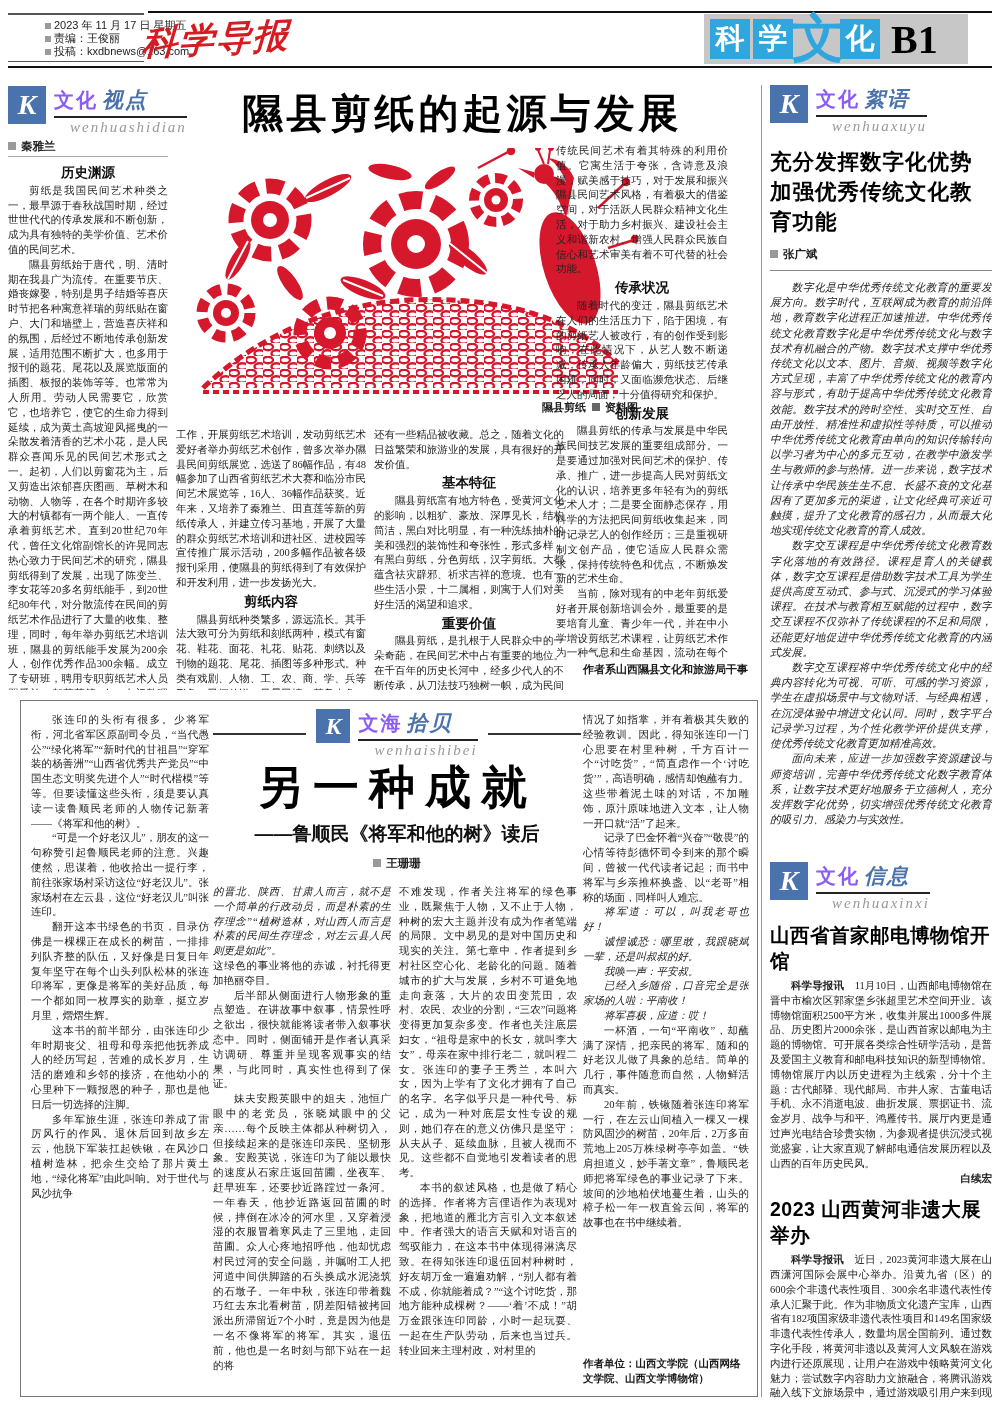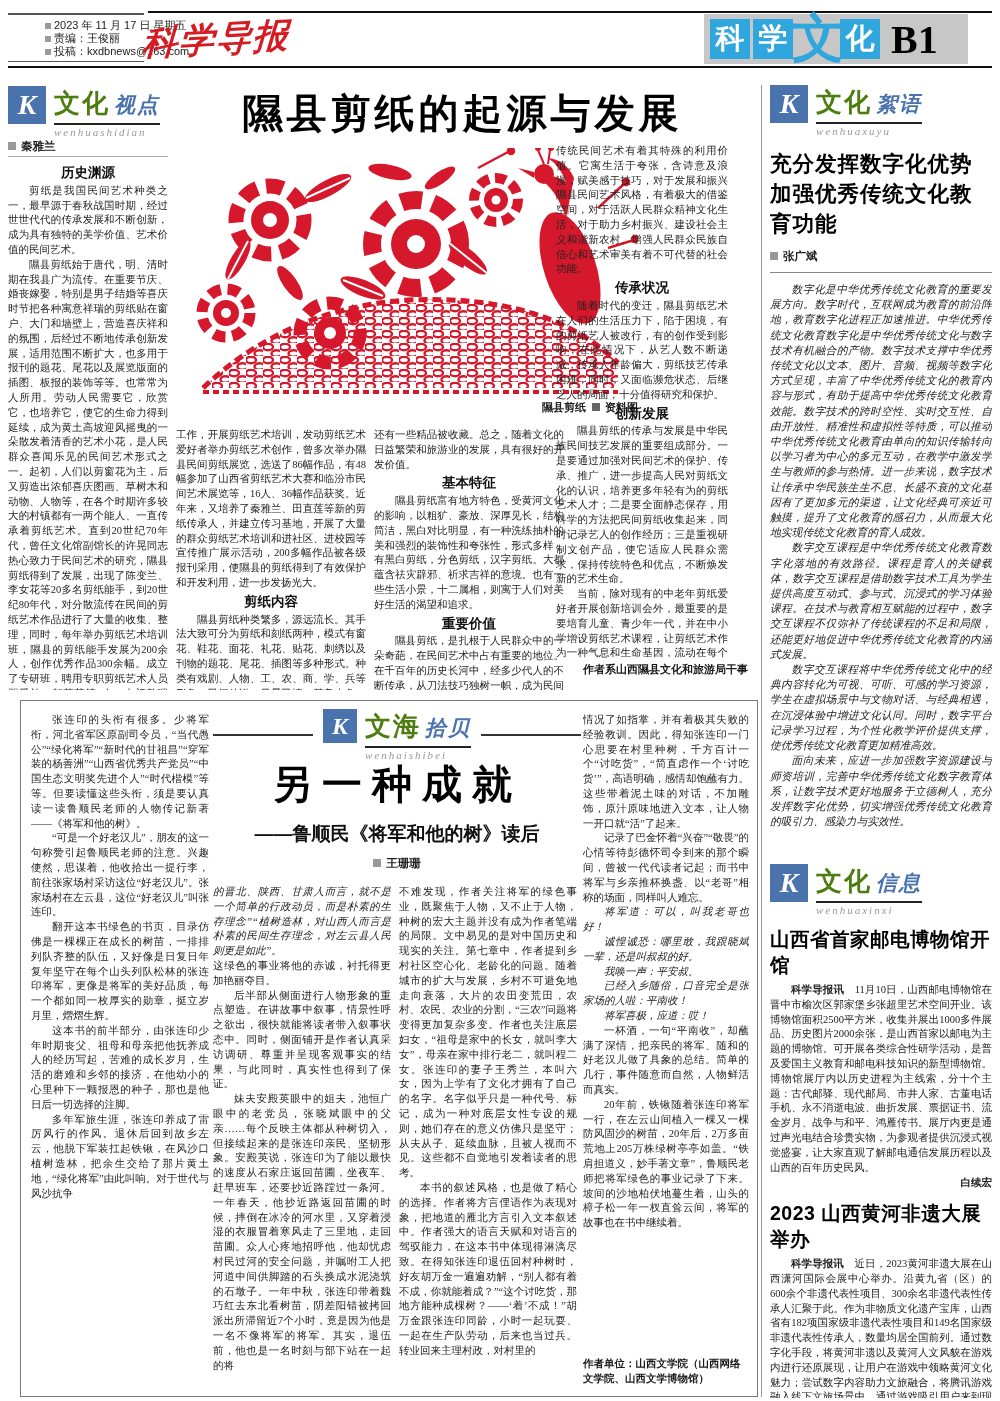--- a/index.html
+++ b/index.html
@@ -18,23 +18,23 @@
   .tile-big{width:48px;height:48px;background:transparent;color:#2fa7de;font-size:52px;font-weight:bold;
         font-family:"Liberation Serif",serif;display:flex;align-items:center;justify-content:center;margin:0 -2px;}
   .pageno{font-family:"Liberation Serif",serif;font-weight:bold;font-size:40px;color:#000;margin-left:8px;}
   .headrule{position:absolute;left:8px;top:66px;width:984px;height:2px;background:#111;}
   
   .badge{display:flex;align-items:flex-start;}
   .k-box{width:38px;height:38px;background:#4a73ad;color:#fff;font-family:"Liberation Serif",serif;
          font-weight:bold;font-style:italic;font-size:28px;display:flex;align-items:center;justify-content:center;flex:none;}
   .badge-right{margin-left:8px;}
   .badge-cnrow{display:flex;align-items:baseline;border-bottom:2px solid #222;padding-bottom:2px;}
-  .badge-black{font-family:Liberation Serif, serif;font-weight:bold;font-size:26px;color:#4d7c0f;letter-spacing:2px;}
+  .badge-black{font-family:Liberation Serif, serif;font-weight:bold;font-size:20px;color:#8b5cf6;letter-spacing:2px;}
   .badge-blue{font-family:"Liberation Serif",serif;font-style:italic;font-weight:bold;font-size:21px;color:#4a73ad;letter-spacing:2px;margin-left:4px;}
-  .badge-py{font-family:"Liberation Serif",serif;font-style:italic;font-size:11px;color:#999;letter-spacing:2px;margin-top:1px;}
+  .badge-py{font-family:"Liberation Serif",serif;font-style:italic;font-size:15px;color:#999;letter-spacing:2px;margin-top:1px;margin-left:16px;}
   .hairline{position:absolute;height:1px;background:#aaa;}
   .byline{font-family:"Liberation Sans",sans-serif;font-weight:bold;font-size:11.5px;color:#222;}
   .sq2{display:inline-block;width:8px;height:8px;background:#999;margin-right:5px;}
   
   .col{position:absolute;overflow:hidden;font-size:10.5px;line-height:14.8px;text-align:justify;color:#222;}
   .col p{margin:0;text-indent:2em;}
   .col p.cont{text-indent:0;}
   .col p.kai{font-style:italic;}
   .col p.dlg{font-style:italic;}
   .col .sub-h{font-weight:bold;text-align:center;font-size:13.5px;margin:4px 0 3px;
@@ -55,21 +55,21 @@
            color:#000;margin:10px 0 5px;letter-spacing:0.5px;}
   .story-body{font-size:10.5px;line-height:14.8px;text-align:justify;color:#222;}
   .story-body p{margin:0;text-indent:2em;}
   .story-body p.sig{text-indent:0;text-align:right;font-weight:bold;font-family:"Liberation Sans",sans-serif;}
   
   .bottom-box{position:absolute;left:20px;top:700px;width:738px;height:697px;border:1px solid #777;box-sizing:border-box;}
   .bb-badge{position:absolute;left:192px;top:8px;width:368px;display:flex;align-items:center;}
   .flank{flex:1;height:2px;background:#333;}
   .bb-badge-mid{display:flex;align-items:flex-start;margin:0 10px;}
   .bb-headline{position:absolute;left:150px;top:56px;width:452px;text-align:center;
-               font-family:"Liberation Sans",sans-serif;font-weight:bold;font-size:40px;letter-spacing:10px;color:#000;}
+               font-family:"Liberation Sans",sans-serif;font-weight:bold;font-size:46px;letter-spacing:10px;color:#000;}
   .bb-sub{position:absolute;left:150px;top:120px;width:452px;text-align:center;
           font-family:"Liberation Sans",sans-serif;font-weight:bold;font-size:19px;color:#111;}
   .bb-byline{position:absolute;left:150px;top:152px;width:452px;text-align:center;}
   .bb-sig{position:absolute;left:562px;bottom:10px;width:166px;font-size:10.5px;line-height:14.8px;
           font-weight:bold;font-family:"Liberation Sans",sans-serif;text-align:left;}
   .vp-sig{position:absolute;left:576px;top:662px;width:172px;font-size:11px;font-weight:bold;
           font-family:"Liberation Sans",sans-serif;text-align:right;}
 </style>
 </head>
 <body>

